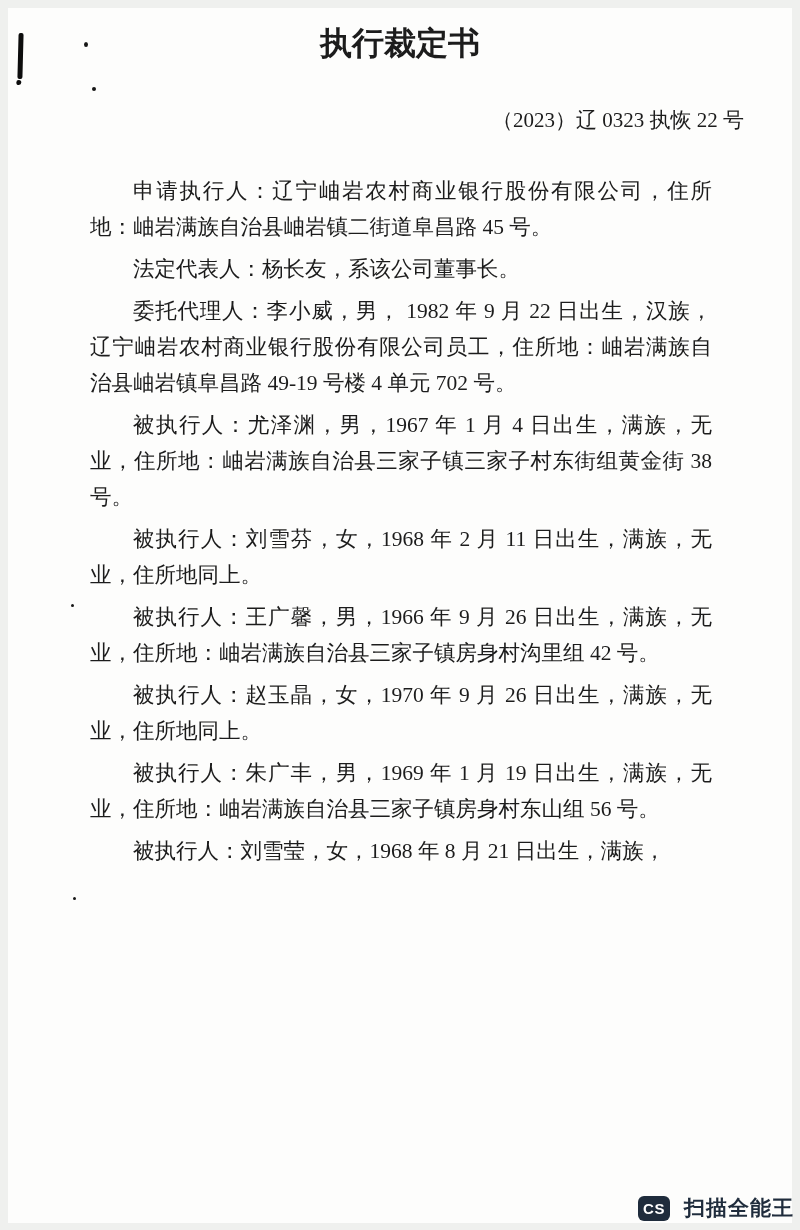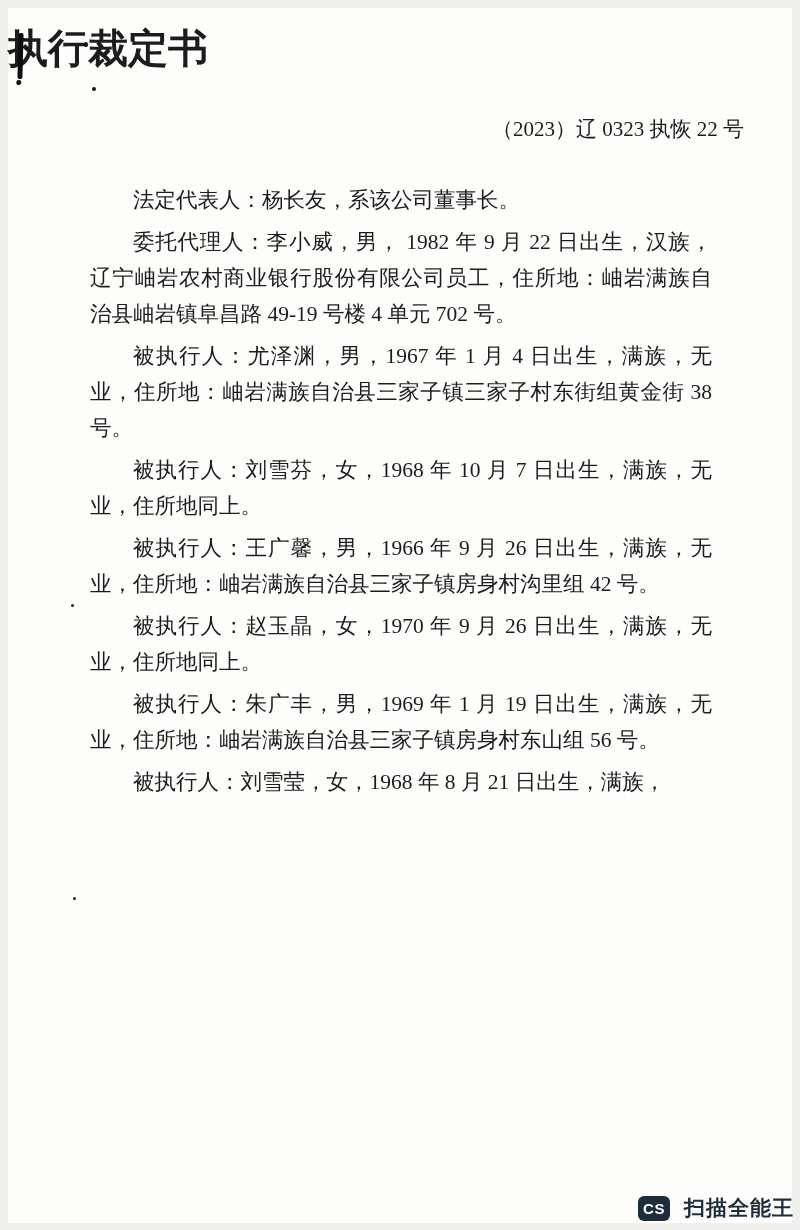--- a/index.html
+++ b/index.html
@@ -51,22 +51,22 @@
     margin-top: 100px;
     text-align: center;
     font-size: 27px;
     line-height: 1.15;
     font-weight: bold;
     letter-spacing: -1px;
     font-family: "Liberation Sans", "DejaVu Sans", sans-serif;
   }
   .doc-type {
     margin-top: 17px;
-    text-align: left;
-    font-size: 40px;
+    text-align: center;
+    font-size: 32px;
     line-height: 1.15;
     font-weight: bold;
     letter-spacing: 0px;
     font-family: "Liberation Sans", "DejaVu Sans", sans-serif;
   }
   .case-no {
     margin-top: 46px;
     padding-right: 48px;
     text-align: right;
     font-size: 21px;
@@ -123,24 +123,25 @@
     <span class="speck s2"></span>
     <span class="speck s3"></span>
     <span class="speck s4"></span>
 
 
     <h2 class="doc-type">执行裁定书</h2>
 
     <div class="case-no">（2023）辽 0323 执恢 22 号</div>
 
     <div class="doc-body">
+      <p>申请执行人：辽宁岫岩农村商业银行股份有限公司，住所地：岫岩满族自治县岫岩镇二街道阜昌路 45 号。</p>
       <p>法定代表人：杨长友，系该公司董事长。</p>
       <p>委托代理人：李小威，男， 1982 年 9 月 22 日出生，汉族，辽宁岫岩农村商业银行股份有限公司员工，住所地：岫岩满族自治县岫岩镇阜昌路 49-19 号楼 4 单元 702 号。</p>
       <p>被执行人：尤泽渊，男，1967 年 1 月 4 日出生，满族，无业，住所地：岫岩满族自治县三家子镇三家子村东街组黄金街 38 号。</p>
-      <p>被执行人：刘雪芬，女，1968 年 10 月 7 日出生，满族，无业，住所地同上。</p>
+      <p>被执行人：刘雪芬，女，1968 年 2 月 11 日出生，满族，无业，住所地同上。</p>
       <p>被执行人：王广馨，男，1966 年 9 月 26 日出生，满族，无业，住所地：岫岩满族自治县三家子镇房身村沟里组 42 号。</p>
       <p>被执行人：赵玉晶，女，1970 年 9 月 26 日出生，满族，无业，住所地同上。</p>
       <p>被执行人：朱广丰，男，1969 年 1 月 19 日出生，满族，无业，住所地：岫岩满族自治县三家子镇房身村东山组 56 号。</p>
       <p>被执行人：刘雪莹，女，1968 年 8 月 21 日出生，满族，</p>
     </div>
   </div>
 
   <div class="watermark">
     <span class="cs-badge">CS</span>
     <span class="cs-text">扫描全能王</span>

